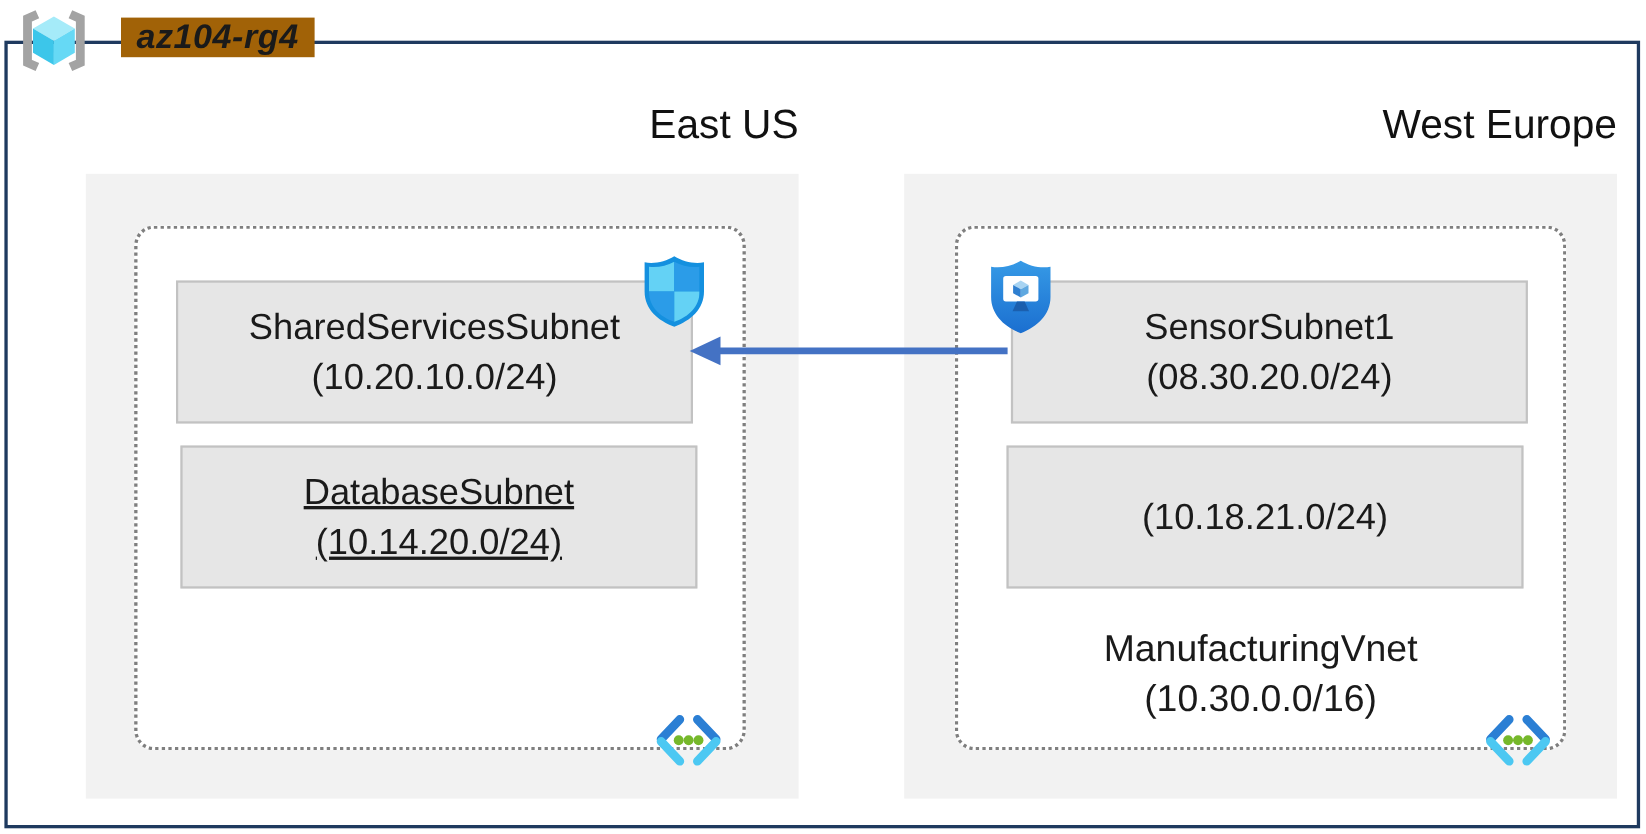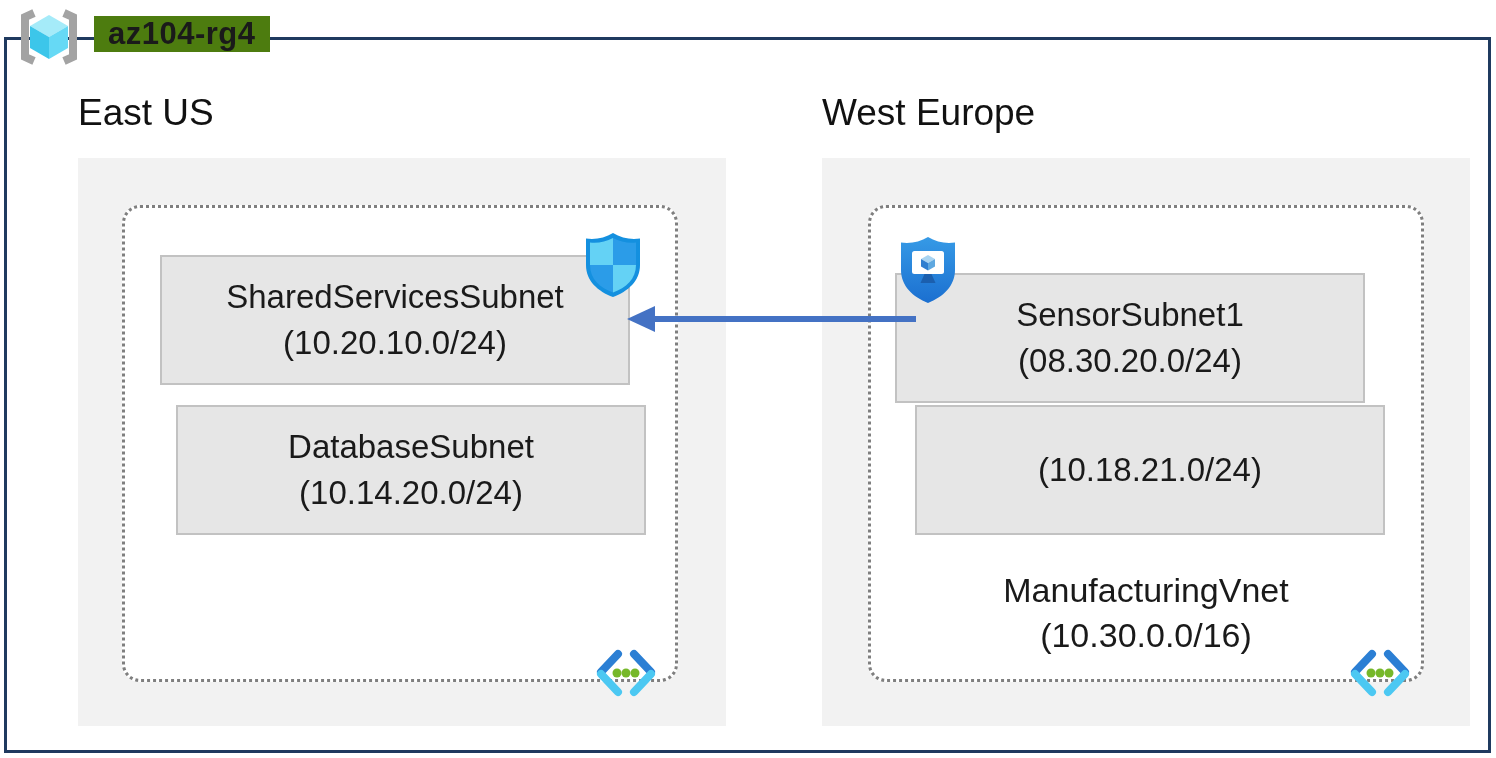--- a/index.html
+++ b/index.html
@@ -5,26 +5,26 @@
   html,body{margin:0;padding:0;background:#ffffff;}
   .page{
     position:relative;width:1496px;height:758px;background:#ffffff;
     font-family:"Liberation Sans", sans-serif;color:#1a1a1a;overflow:hidden;
   }
   .outer-border{
     position:absolute;left:4px;top:37px;width:1481px;height:710px;
     border:3px solid #1f3a5f;background:transparent;
   }
   .rg-title{
-    position:absolute;left:94px;top:16px;background:#4d7c0f;
-    padding:0 14px;font-size:31px;font-weight:700;letter-spacing:0.5px;
+    position:absolute;left:110px;top:16px;background:#a16207;
+    padding:0 14px;font-size:31px;font-weight:700;letter-spacing:0.5px;font-style:italic;
   }
   .rg-icon{position:absolute;left:12px;top:8px;}
   .region-title{
-    position:absolute;top:92px;width:648px;text-align:left;
+    position:absolute;top:92px;width:648px;text-align:right;
     font-size:37px;font-weight:300;color:#111;
   }
   .region-box{
     position:absolute;top:158px;width:648px;height:568px;background:#f2f2f2;
   }
   .vnet-box{
     position:absolute;top:205px;width:556px;height:477px;background:#ffffff;
     border:3px dotted #7f7f7f;border-radius:18px;box-sizing:border-box;
   }
   .subnet-box{
@@ -65,26 +65,26 @@
   <div class="region-box" style="left:78px;"></div>
   <div class="region-box" style="left:822px;"></div>
 
   <div class="vnet-box" style="left:122px;"></div>
   <div class="vnet-box" style="left:868px;"></div>
 
   <div class="subnet-box" style="left:160px;top:255px;">
     <div>SharedServicesSubnet</div>
     <div>(10.20.10.0/24)</div>
   </div>
-  <div class="subnet-box" style="left:176px;top:405px;">
+  <div class="subnet-box" style="left:164px;top:405px;text-decoration:underline;">
     <div>DatabaseSubnet</div>
     <div>(10.14.20.0/24)</div>
   </div>
 
-  <div class="subnet-box" style="left:895px;top:255px;margin-top:18px;">
+  <div class="subnet-box" style="left:919px;top:255px;">
     <div>SensorSubnet1</div>
     <div>(08.30.20.0/24)</div>
   </div>
   <div class="subnet-box" style="left:915px;top:405px;">
     <div>(10.18.21.0/24)</div>
   </div>
 
   <div class="vnet-label" style="left:868px;top:568px;">
     <div>ManufacturingVnet</div>
     <div>(10.30.0.0/16)</div>

